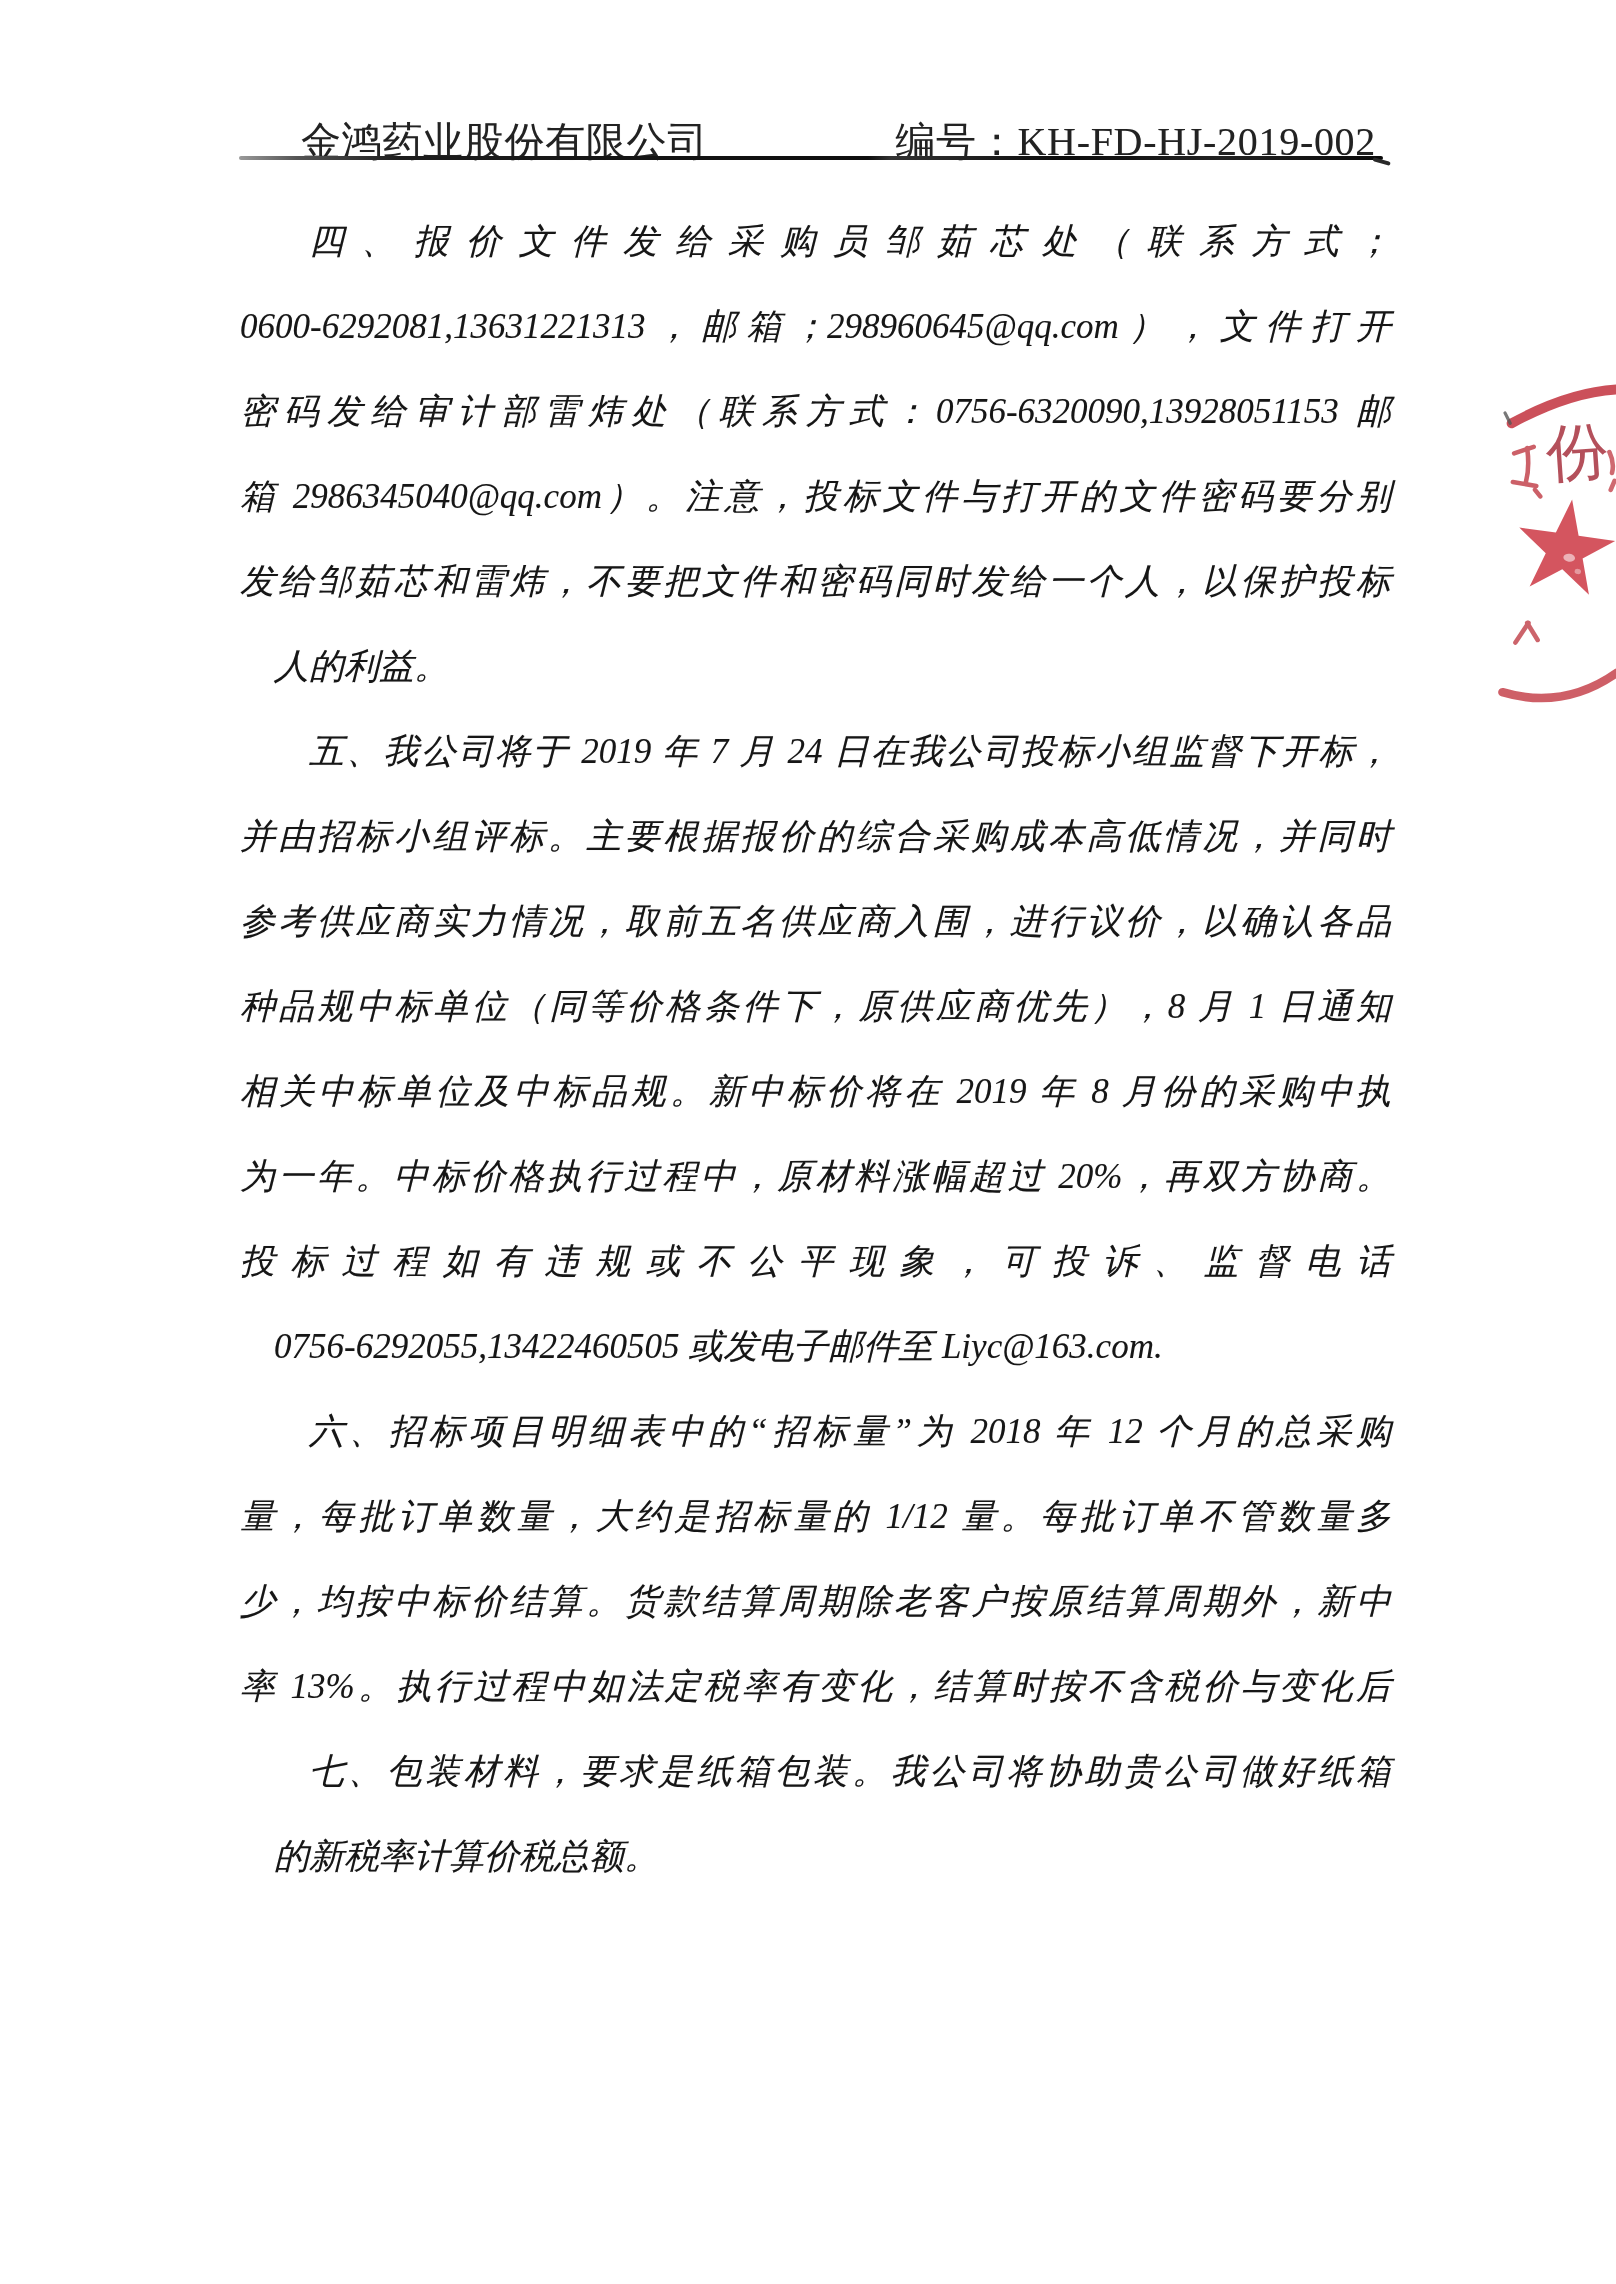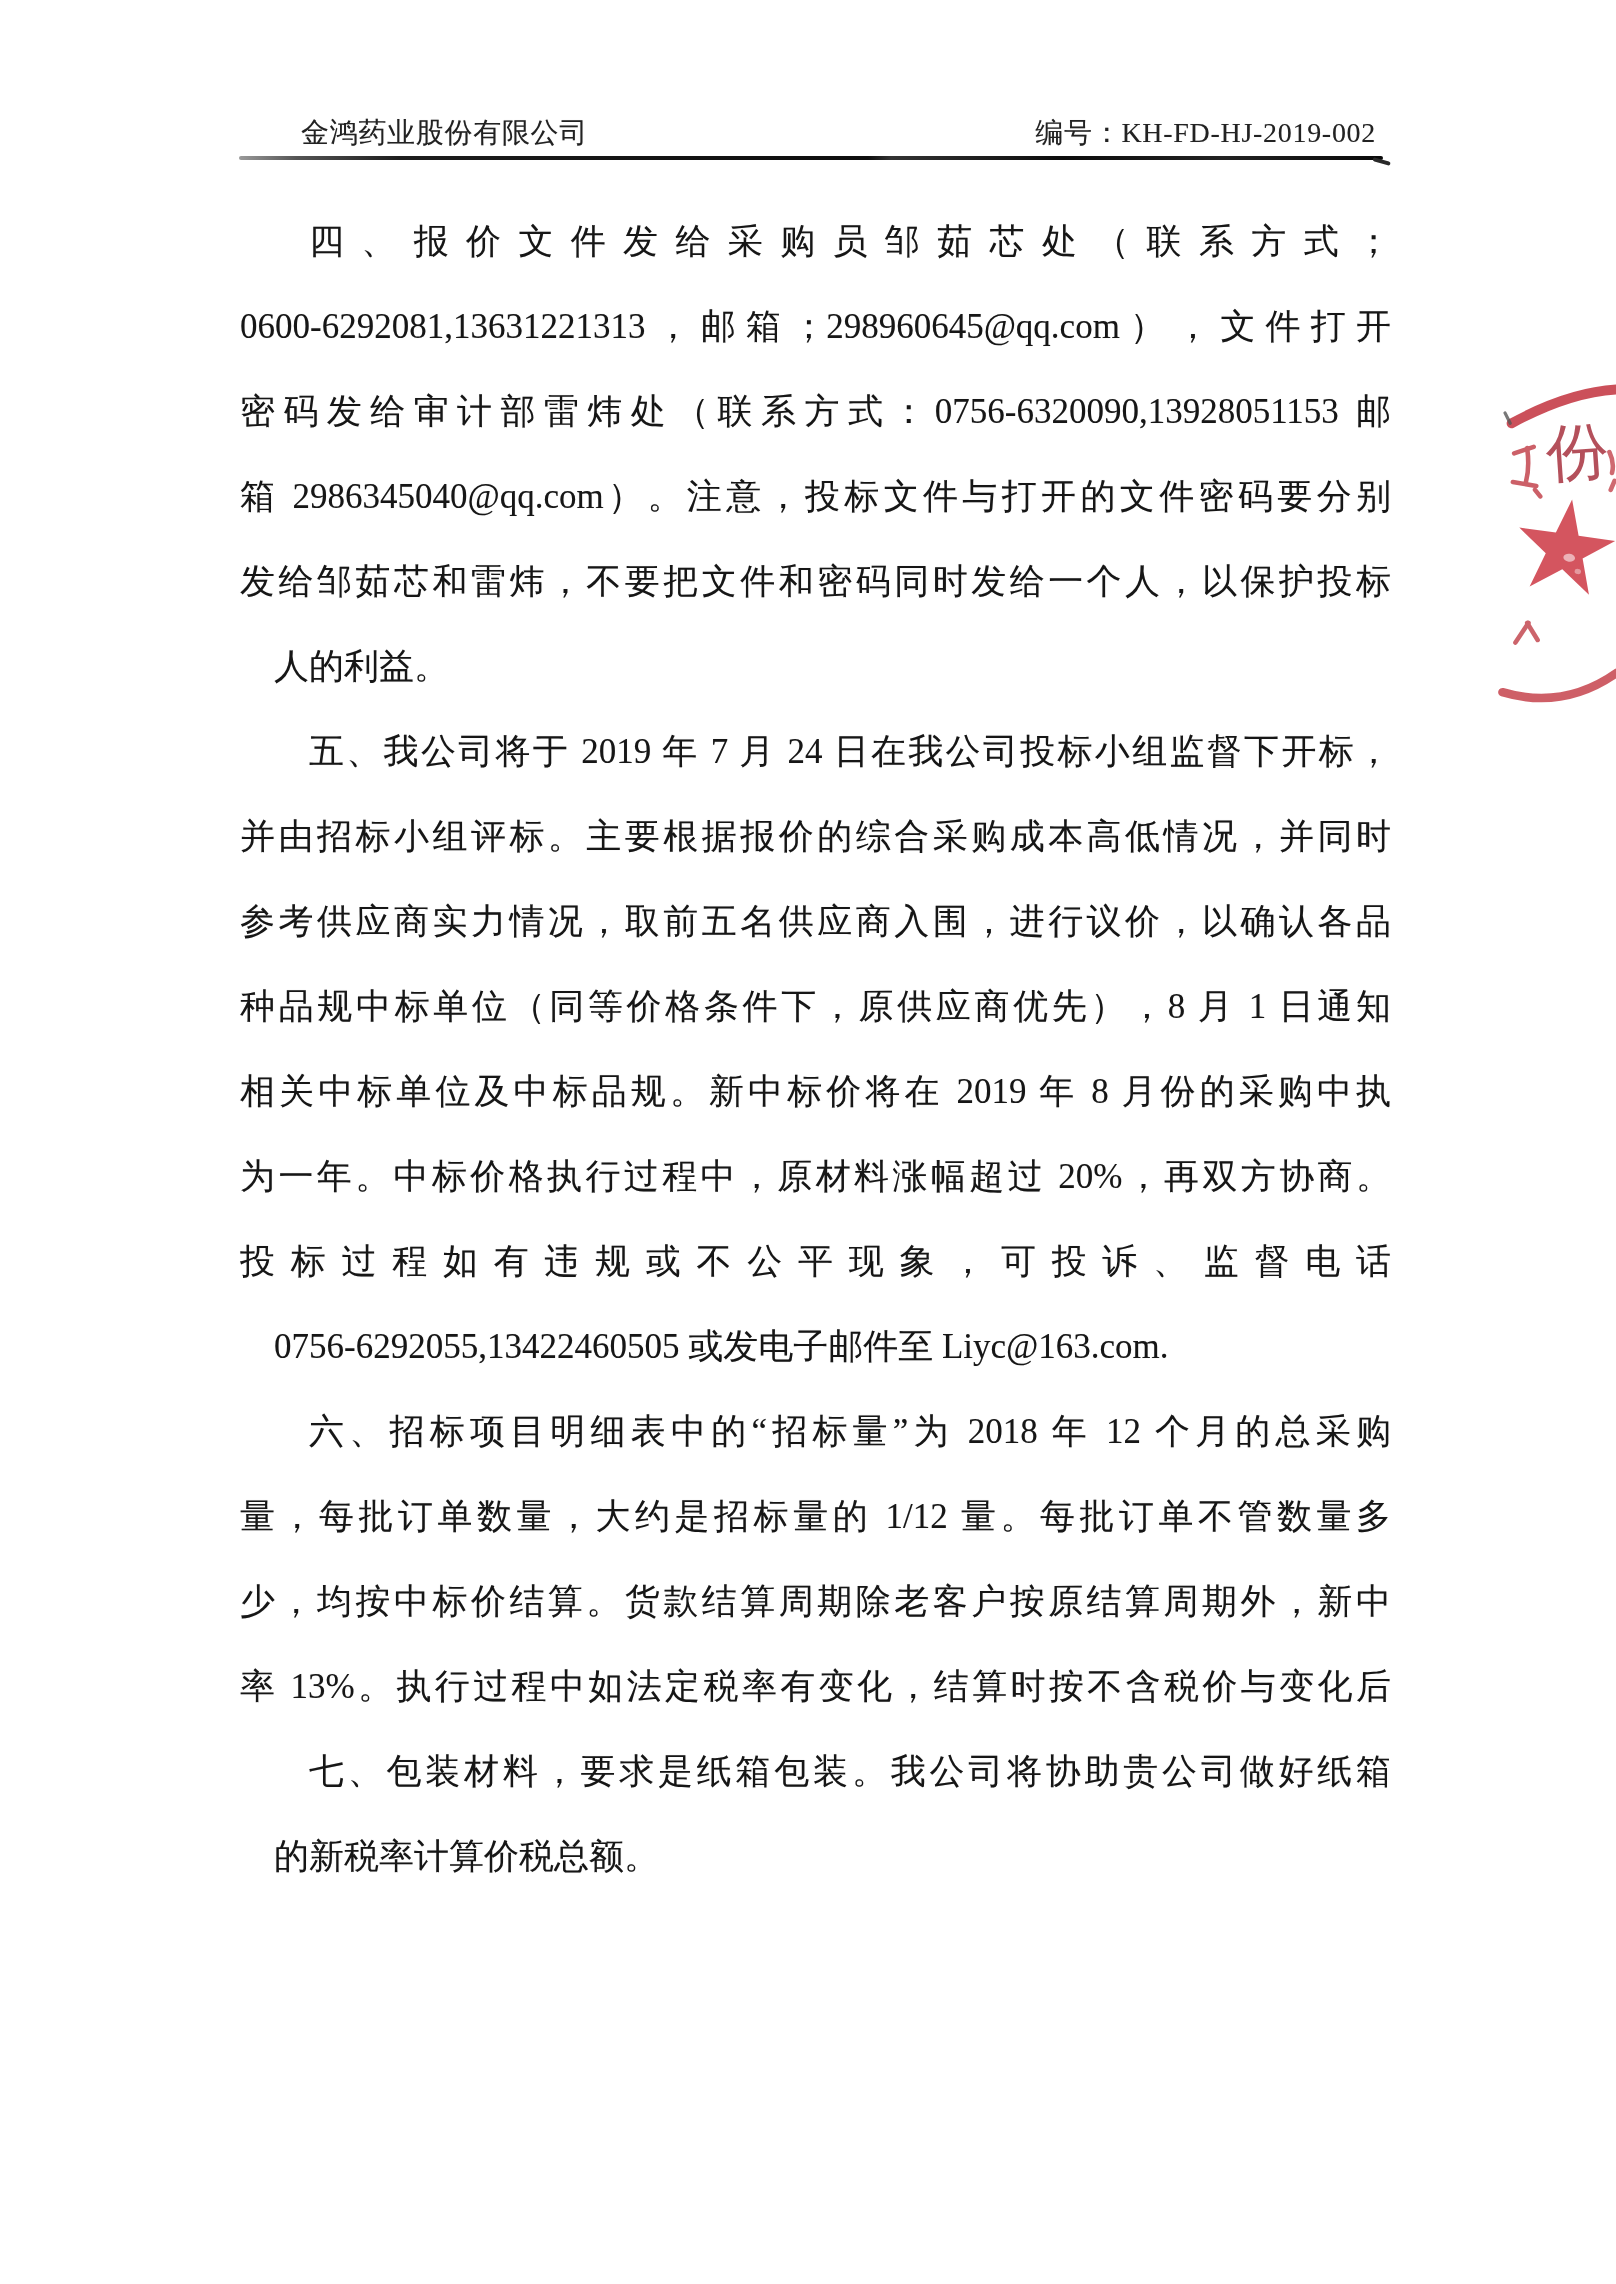--- a/index.html
+++ b/index.html
@@ -7,36 +7,37 @@
     position:relative;
     width:1616px;height:2284px;
     background:#ffffff;
     overflow:hidden;
     font-family:"Liberation Serif", serif;
     color:#1c1c1c;
   }
   .header{
     position:absolute;left:301px;top:114px;width:1075px;
     display:flex;justify-content:space-between;align-items:flex-end;
-    font-size:28px;letter-spacing:0.7px;white-space:nowrap;
+    font-size:40px;letter-spacing:0.7px;white-space:nowrap;
     color:#222;
     text-shadow:0 0 0.7px rgba(0,0,0,.25);
   }
   .rule{
     position:absolute;left:239px;top:156px;width:1144px;height:3.9px;
     background:linear-gradient(90deg,#9a9a9a 0,#555 5%,#1d1d1d 14%,#131313 38%,#0e0e0e 55%,#333 57%,#0c0c0c 72%,#222 86%,#090909 100%);
     border-radius:2px;
   }
   .rule::after{
     content:"";position:absolute;right:-7.8px;top:0.7px;width:18px;height:3.9px;
     background:#2a2a2a;transform:rotate(16deg);transform-origin:left center;border-radius:2px;
   }
   .doc-body{
     position:absolute;left:240px;top:199px;width:1151px;
     text-shadow:0 0 0.7px rgba(0,0,0,.28);
+    font-style:italic;
   }
   .line{
     height:85px;line-height:85px;
     font-size:35px;
     text-align:justify;
     text-align-last:justify;
     white-space:normal;
     color:#161616;
   }
   .line.indent{text-indent:69px;}

